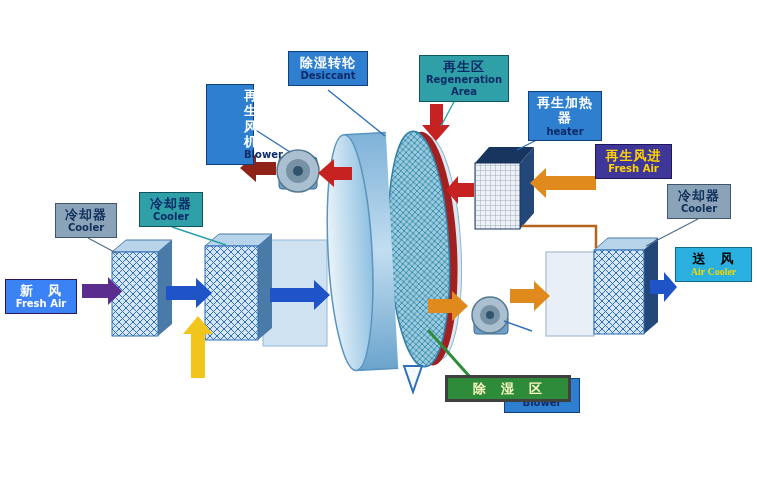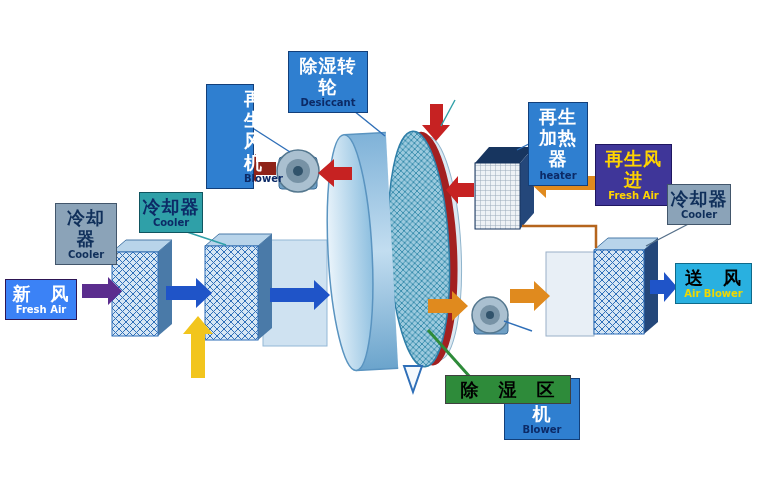--- a/index.html
+++ b/index.html
@@ -5,37 +5,37 @@
   html,body{margin:0;padding:0;background:#fff;}
   .stage{
     position:relative;width:757px;height:488px;background:#ffffff;overflow:hidden;
     font-family:"DejaVu Sans","Liberation Sans",sans-serif;
   }
   .stage svg{position:absolute;left:0;top:0;z-index:10;}
   .lbl{
     position:absolute;text-align:center;padding:3px 2px;box-sizing:border-box;
     line-height:1.18;z-index:30;
   }
-  .lbl .zh{font-size:18px;font-weight:bold;letter-spacing:1px;}
+  .lbl .zh{font-size:13px;font-weight:bold;letter-spacing:1px;}
   .lbl .en{font-size:10px;font-weight:bold;}
   .lb-blue{background:#2f7fd0;border:1px solid #123f7a;}
   .lb-blue .zh{color:#ffffff;}
   .lb-blue .en{color:#0c2a66;}
   .lb-teal{background:#2fa0a8;border:1px solid #0f5560;color:#0c2a66;}
   .lb-gray{background:#8ba3b8;border:1px solid #42566b;color:#0f2f5a;}
   .lb-orange{background:#e6a23c;border:1px solid #6b4a10;}
   .lb-orange .zh{color:#8a1a1a;}
   .lb-orange .en{color:#151515;}
   .lb-violet{background:#3f3699;border:1px solid #1f1660;color:#ffd400;}
   .lb-purple{background:#3b82f6;border:1px solid #2d1554;color:#ffffff;}
   .lb-yellow{background:#f0d020;border:1px solid #7a6a10;color:#151515;}
   .lb-cyan{background:#29b0e0;border:1px solid #0f6a8a;}
   .lb-cyan .zh{color:#000000;}
   .lb-cyan .en{color:#f0d800;}
-  .lb-green{background:#2e8b3a;border:1px solid #404040;color:#000000;}
+  .lb-green{background:#2e8b3a;border:3px solid #404040;color:#fef9c3;}
   .watermark{
     position:absolute;left:148px;top:218px;z-index:25;
     font-size:41px;font-weight:bold;font-style:italic;color:#2b7bd3;
     white-space:nowrap;letter-spacing:1px;pointer-events:none;
   }
 </style>
 </head>
 <body>
 
 <div class="stage">
@@ -166,39 +166,43 @@
   <div class="lbl lb-blue" style="left:206px;top:84px;width:48px;padding-left:37px;">
     <div class="zh">再生风机</div>
     <div class="en">Blower</div>
   </div>
 
   <div class="lbl lb-blue" style="left:288px;top:51px;width:80px;">
     <div class="zh">除湿转轮</div>
     <div class="en">Desiccant</div>
   </div>
 
-
-  <div class="lbl lb-blue" style="left:528px;top:102px;width:60px;">
+  <div class="lbl lb-teal" style="left:419px;top:55px;width:90px;">
+    <div class="zh">再生区</div>
+    <div class="en">Regeneration Area</div>
+  </div>
+
+  <div class="lbl lb-blue" style="left:528px;top:91px;width:74px;">
     <div class="zh">再生加热器</div>
     <div class="en">heater</div>
   </div>
 
   <div class="lbl lb-violet" style="left:595px;top:144px;width:77px;">
     <div class="zh">再生风进</div>
     <div class="en">Fresh Air</div>
   </div>
 
   <div class="lbl lb-gray" style="left:667px;top:184px;width:64px;">
     <div class="zh">冷却器</div>
     <div class="en">Cooler</div>
   </div>
 
-  <div class="lbl lb-cyan" style="left:675px;top:263px;width:77px;">
+  <div class="lbl lb-cyan" style="left:675px;top:247px;width:77px;font-family:Liberation Serif, serif;">
     <div class="zh">送　风</div>
-    <div class="en">Air Blower</div>
+    <div class="en">Air Cooler</div>
   </div>
 
   <div class="lbl lb-blue" style="left:504px;top:330px;width:76px;margin-top:48px;">
     <div class="zh">除湿风机</div>
     <div class="en">Blower</div>
   </div>
 
   <div class="lbl lb-green" style="left:445px;top:375px;width:126px;">
     <div class="zh">除　湿　区</div>
   </div>

